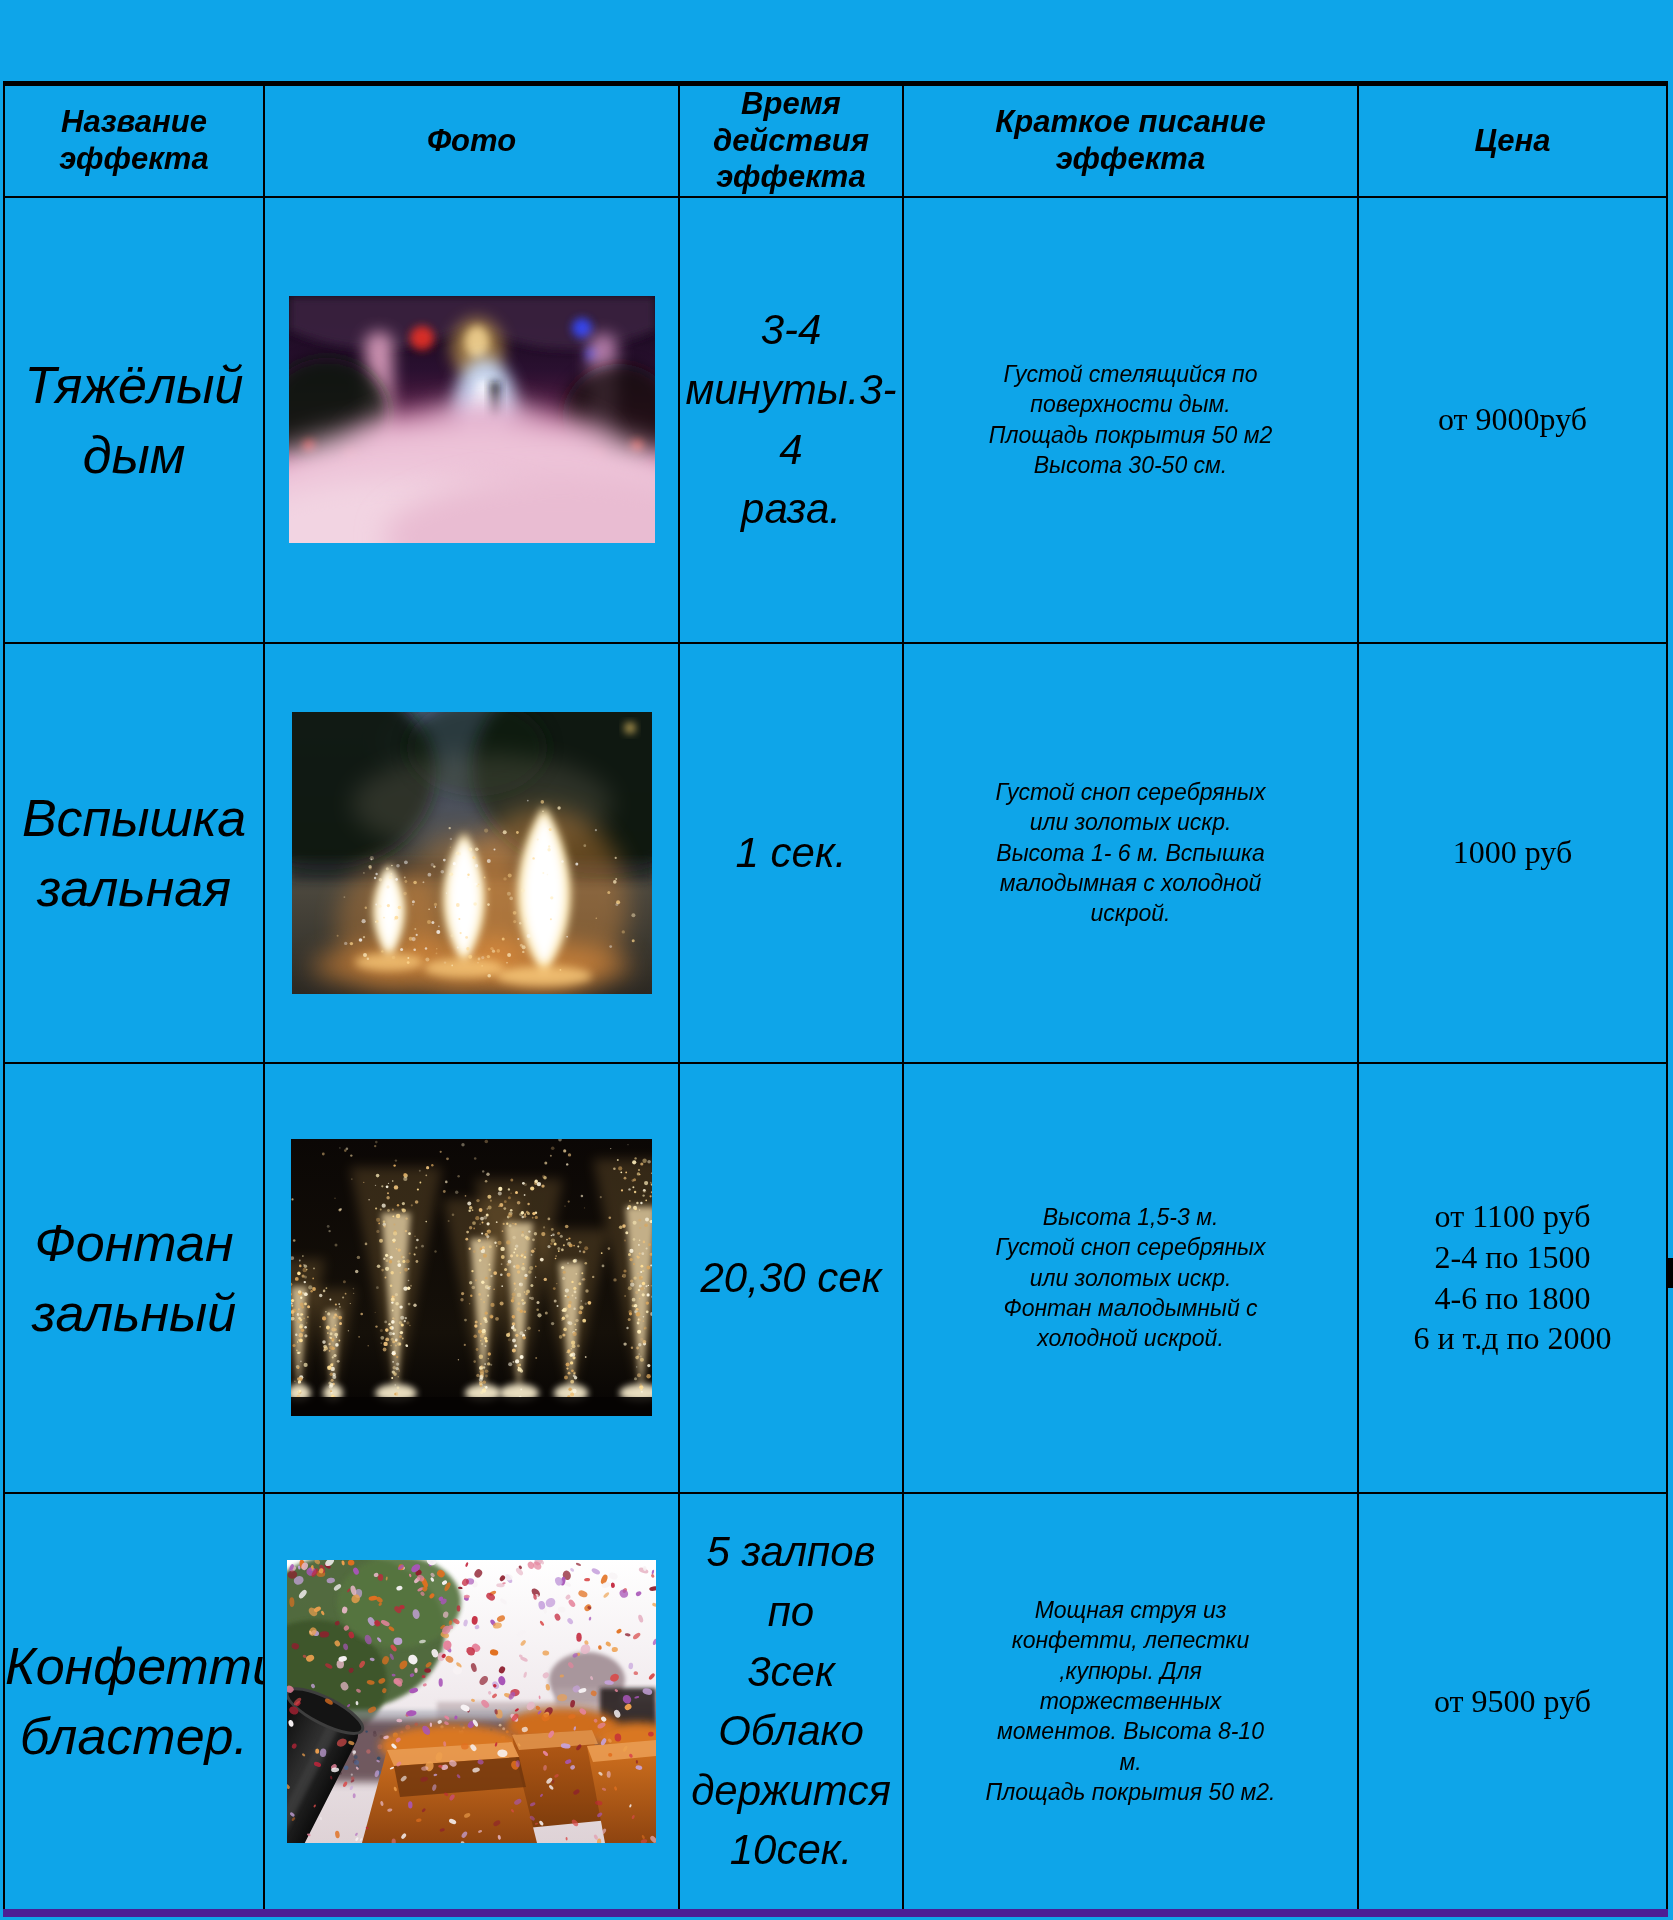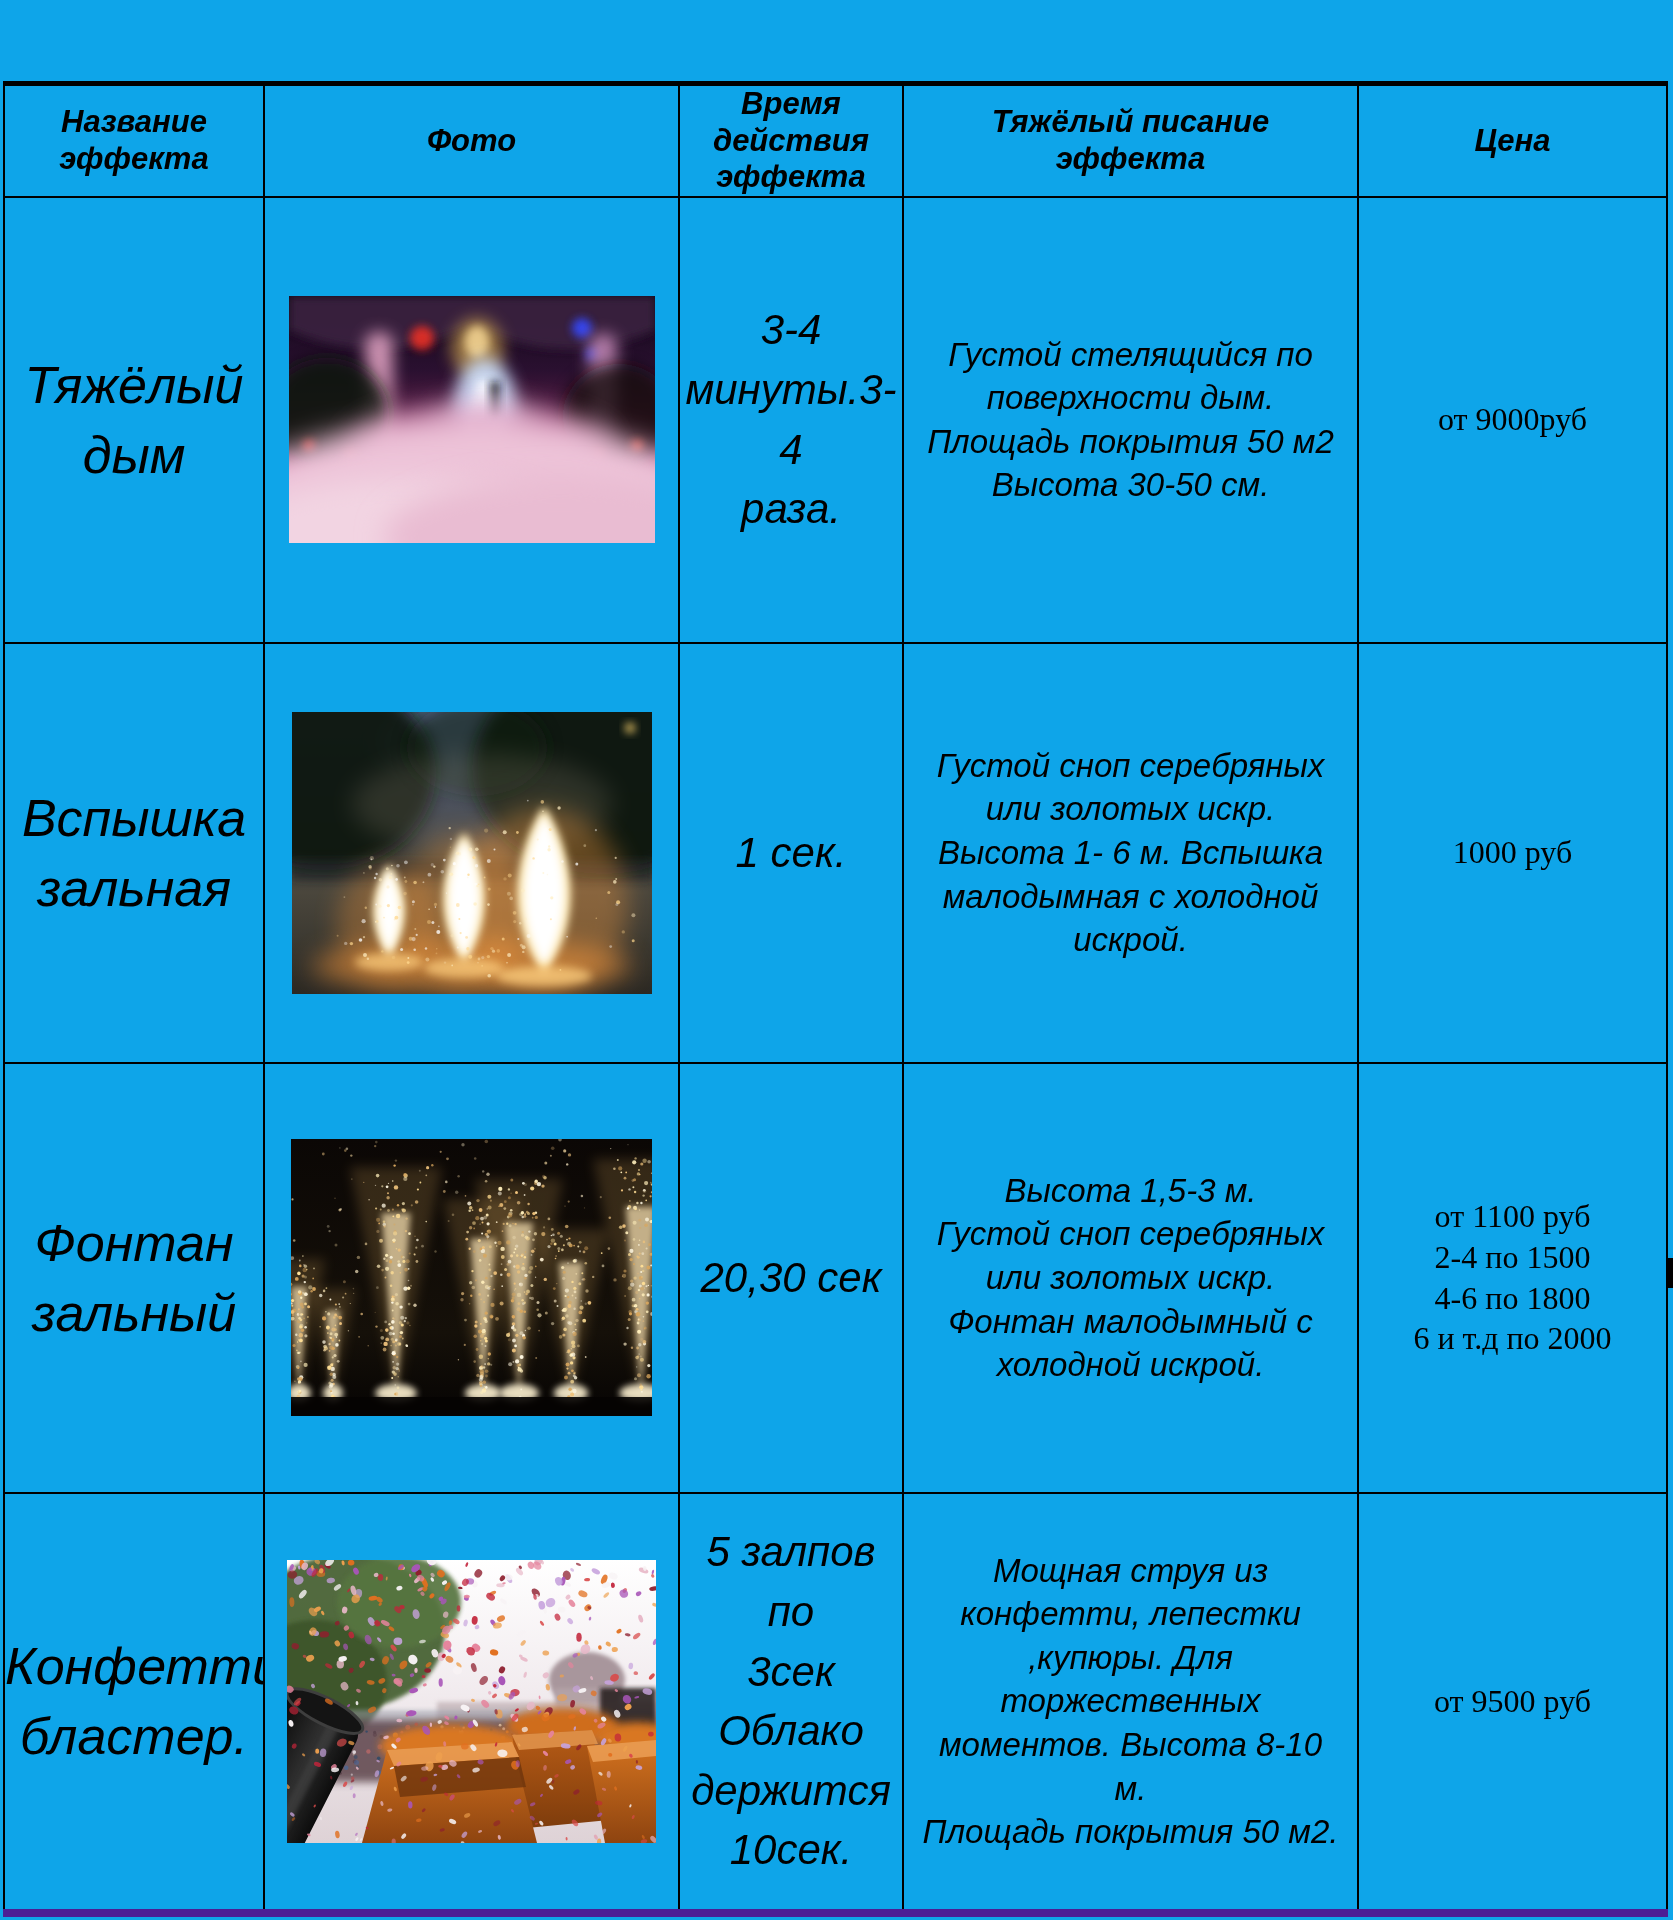--- a/index.html
+++ b/index.html
@@ -14,21 +14,21 @@
 
   tr.hrow{height:113px}
   tr.r0{height:446px}
   tr.r1{height:420px}
   tr.r2{height:430px}
   tr.r3{height:420px}
 
   .effects th{font-style:italic;font-weight:bold;font-size:31px;line-height:1.18}
   td.name{font-style:italic;font-size:52px;line-height:1.35}
   td.dur{font-style:italic;font-size:42px;line-height:1.42}
-  td.desc{font-style:italic;font-size:33px;line-height:1.32}
+  td.desc{font-style:italic;font-size:23px;line-height:1.32}
   td.price{font-family:"Liberation Serif",serif;font-size:32px;line-height:1.27}
   .pre{white-space:pre-line}
 
   .ph{display:inline-block;overflow:hidden;vertical-align:middle;background:#000}
   .ph svg{display:block}
   .ph1{width:366px;height:247px}
   .ph2{width:360px;height:282px}
   .ph3{width:361px;height:277px}
   .ph4{width:369px;height:283px;background:#fff}
 
@@ -47,21 +47,21 @@
         <col style="width:309px">
     </colgroup>
     <thead>
       <tr class="hrow">
         <th class="pre">Название
 эффекта</th>
         <th>Фото</th>
         <th class="pre">Время
 действия
 эффекта</th>
-        <th class="pre">Тяжёлый писание
+        <th class="pre">Краткое писание
 эффекта</th>
         <th>Цена</th>
       </tr>
     </thead>
     <tbody>
 
       <tr class="r0">
         <td class="name pre">Тяжёлый дым</td>
         <td>
           <div class="ph ph1">

